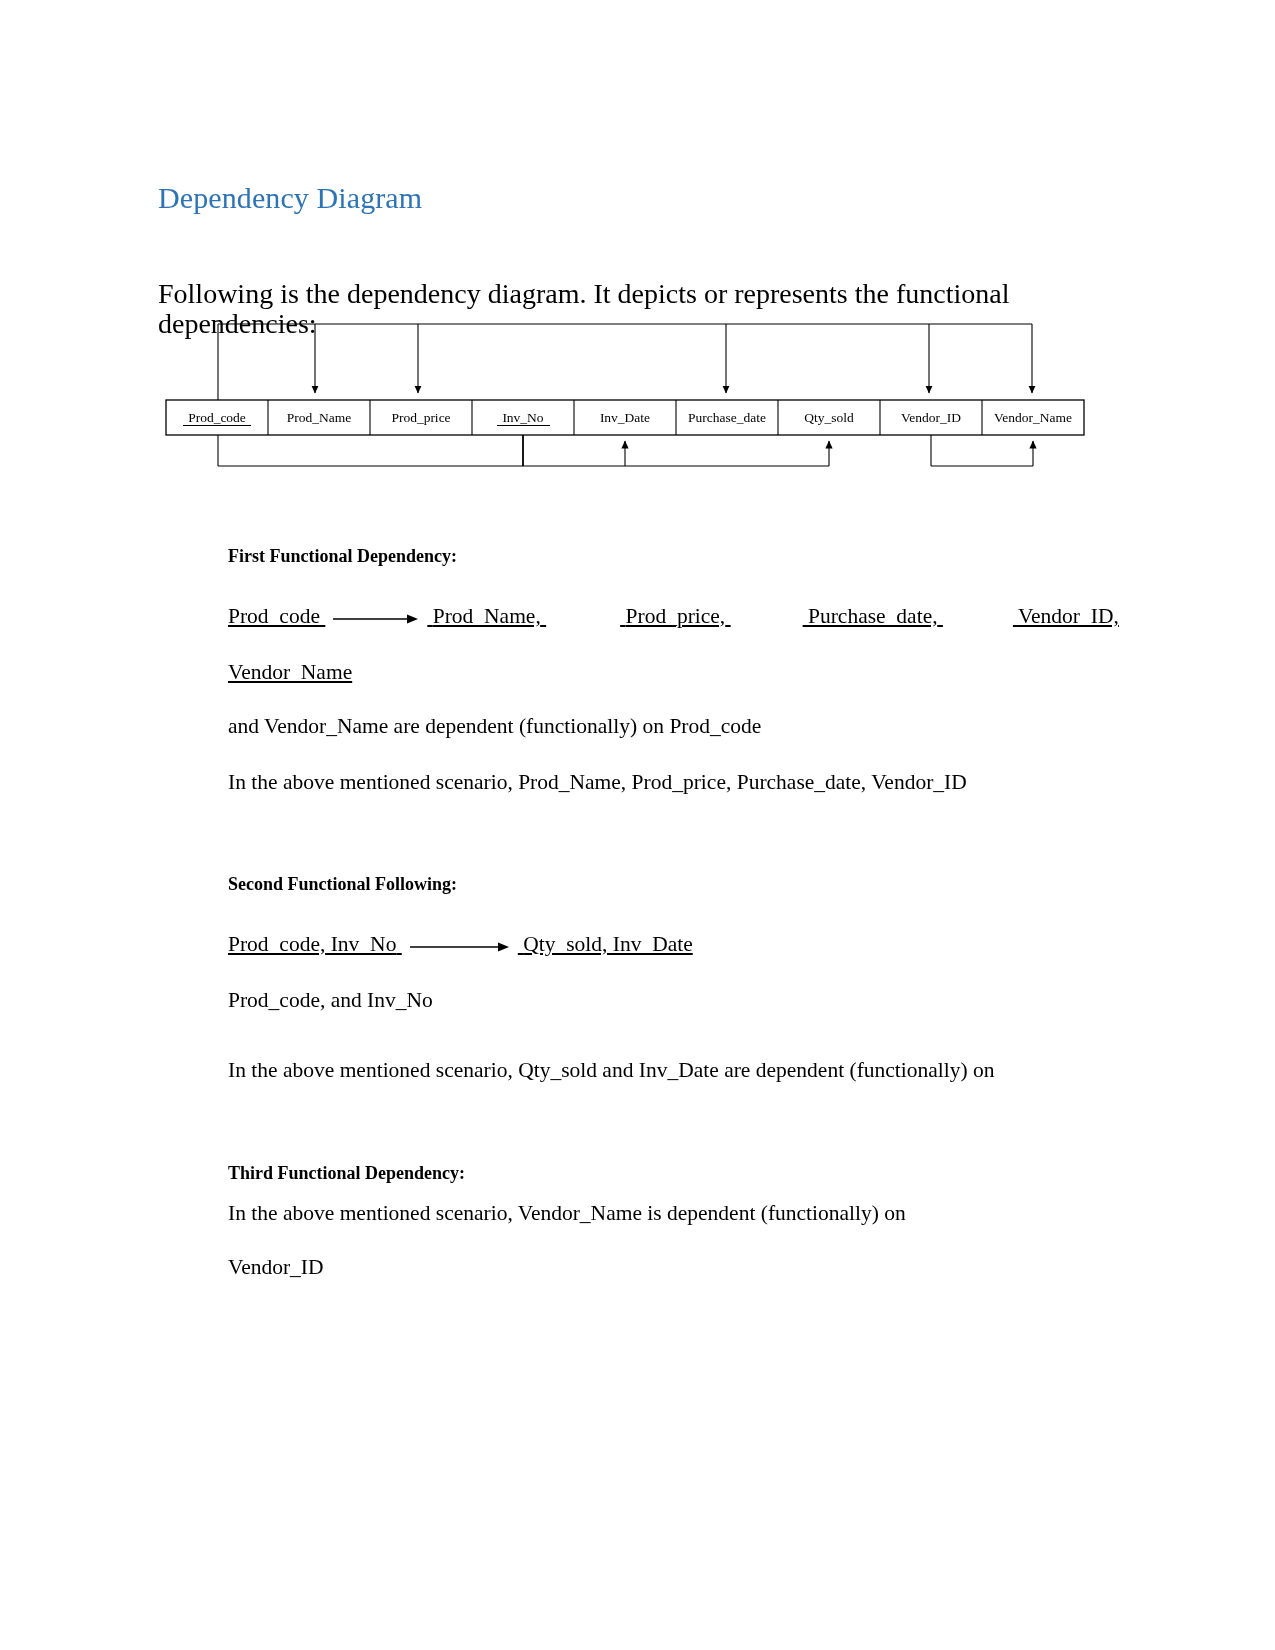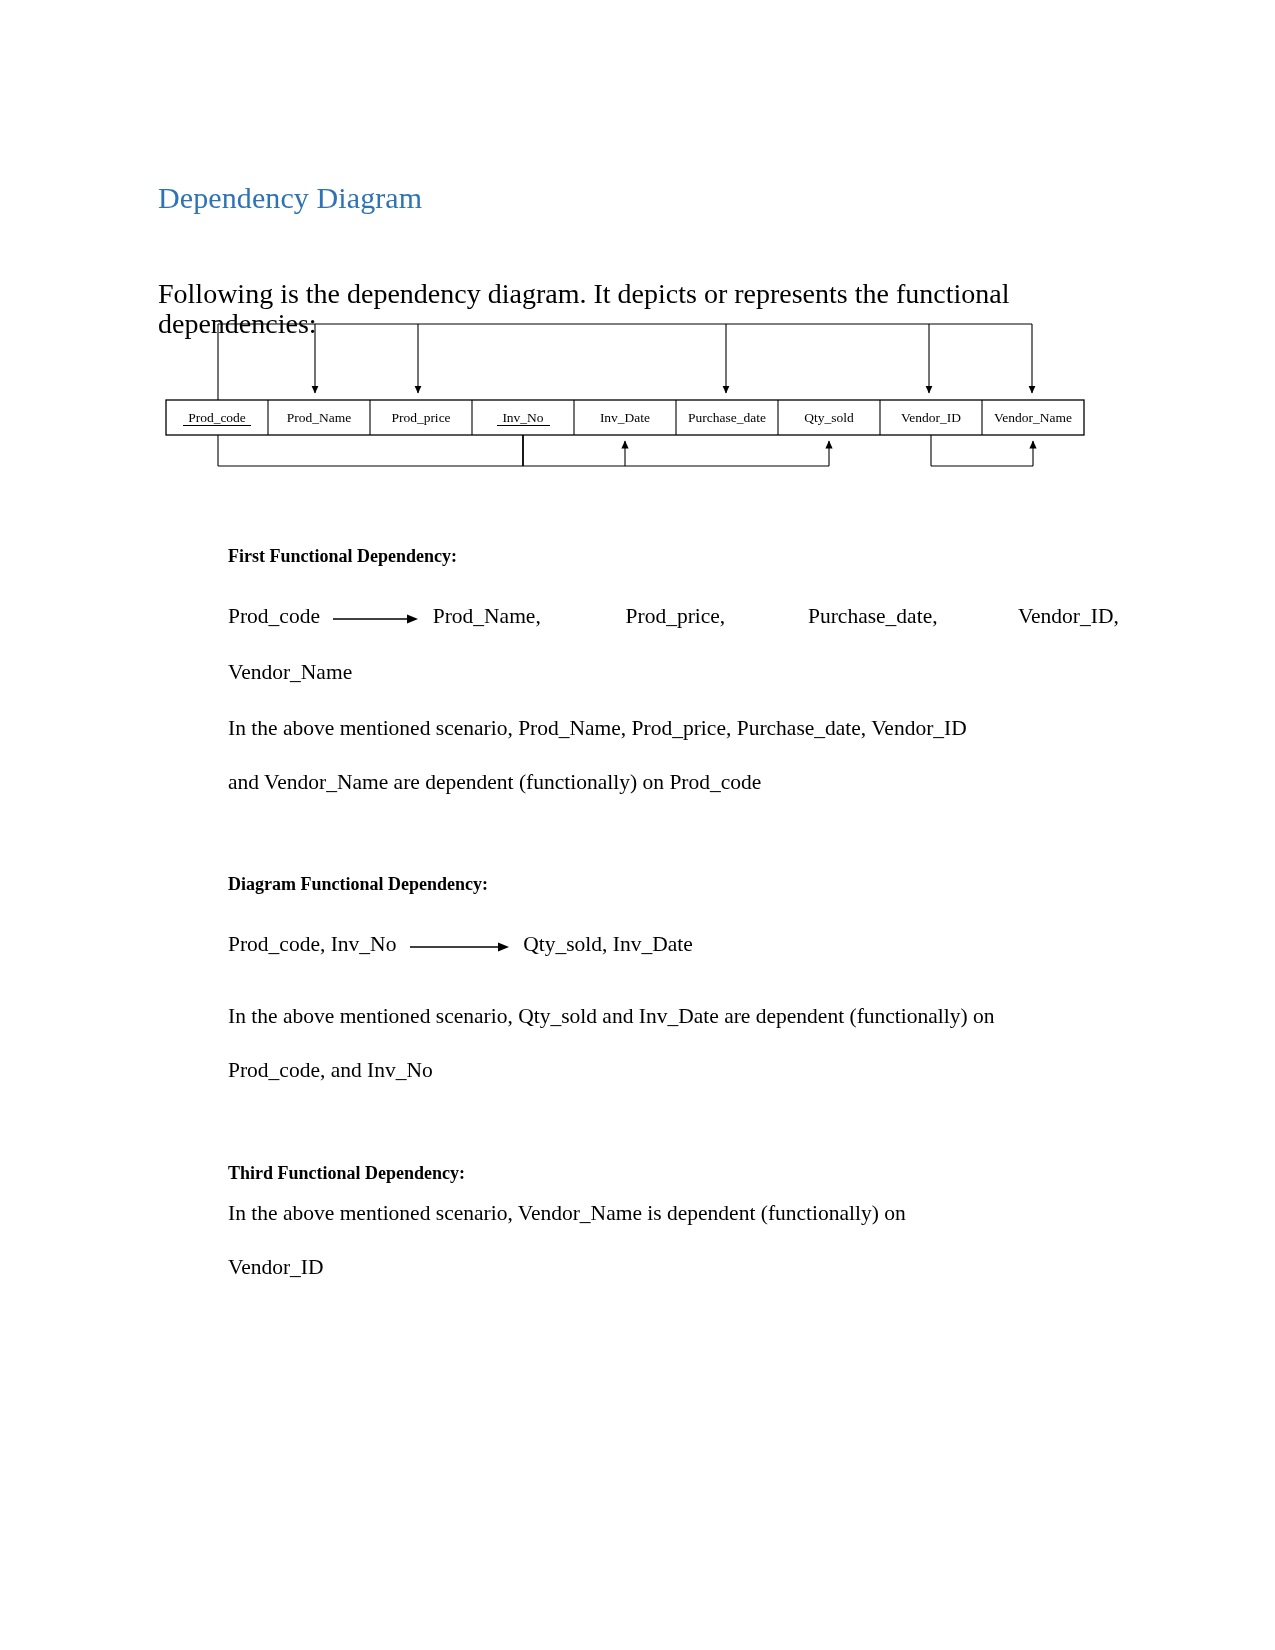--- a/index.html
+++ b/index.html
@@ -59,20 +59,21 @@
   }
   .fd-heading {
     font-size: 18px;
     font-weight: bold;
     white-space: nowrap;
   }
   .fd-rule {
     font-size: 21.5px;
     line-height: 54px;
     white-space: nowrap;
+    text-decoration: underline;
   }
   .fd-rule .arrow-inline {
     display: inline-block;
     vertical-align: middle;
     margin: 0 8px;
   }
   .fd-desc {
     font-size: 21.5px;
     line-height: 54px;
     text-align: justify;
@@ -172,38 +173,38 @@
       </span>
       <span>Prod_Name,</span>
       <span style="display:inline-block;width:74px;"></span>
       <span>Prod_price,</span>
       <span style="display:inline-block;width:72px;"></span>
       <span>Purchase_date,</span>
       <span style="display:inline-block;width:70px;"></span>
       <span>Vendor_ID,</span>
     </div>
     <div class="fd-rule" style="line-height:54px;">Vendor_Name</div>
+    <div class="fd-desc nojust">and Vendor_Name are dependent (functionally) on Prod_code</div>
     <div class="fd-desc" style="margin-top: 2px;">In the above mentioned scenario, Prod_Name, Prod_price, Purchase_date, Vendor_ID</div>
-    <div class="fd-desc nojust">and Vendor_Name are dependent (functionally) on Prod_code</div>
   </div>
 
   <div class="fd-block" style="top: 874px;">
-    <div class="fd-heading">Diagram Functional Dependency:</div>
+    <div class="fd-heading">Second Functional Following:</div>
     <div class="fd-rule" style="margin-top: 22px;">
       <span>Prod_code, Inv_No</span>
       <span class="arrow-inline">
         <svg width="100" height="12" viewBox="0 0 100 12" xmlns="http://www.w3.org/2000/svg">
           <line x1="0" y1="6" x2="90" y2="6" stroke="#000" stroke-width="1.6"></line>
           <path d="M88,1.5 L99,6 L88,10.5 z" fill="#000"></path>
         </svg>
       </span>
       <span>Qty_sold, Inv_Date</span>
     </div>
+    <div class="fd-desc nojust">Prod_code, and Inv_No</div>
     <div class="fd-desc nojust" style="margin-top: 16px;">In the above mentioned scenario, Qty_sold and Inv_Date are dependent (functionally) on</div>
-    <div class="fd-desc nojust">Prod_code, and Inv_No</div>
   </div>
 
   <div class="fd-block" style="top: 1163px;">
     <div class="fd-heading">Third Functional Dependency:</div>
     <div class="fd-desc" style="margin-top: 2px;">In the above mentioned scenario, Vendor_Name is dependent (functionally) on</div>
     <div class="fd-desc nojust">Vendor_ID</div>
   </div>
 
 </div>
 

